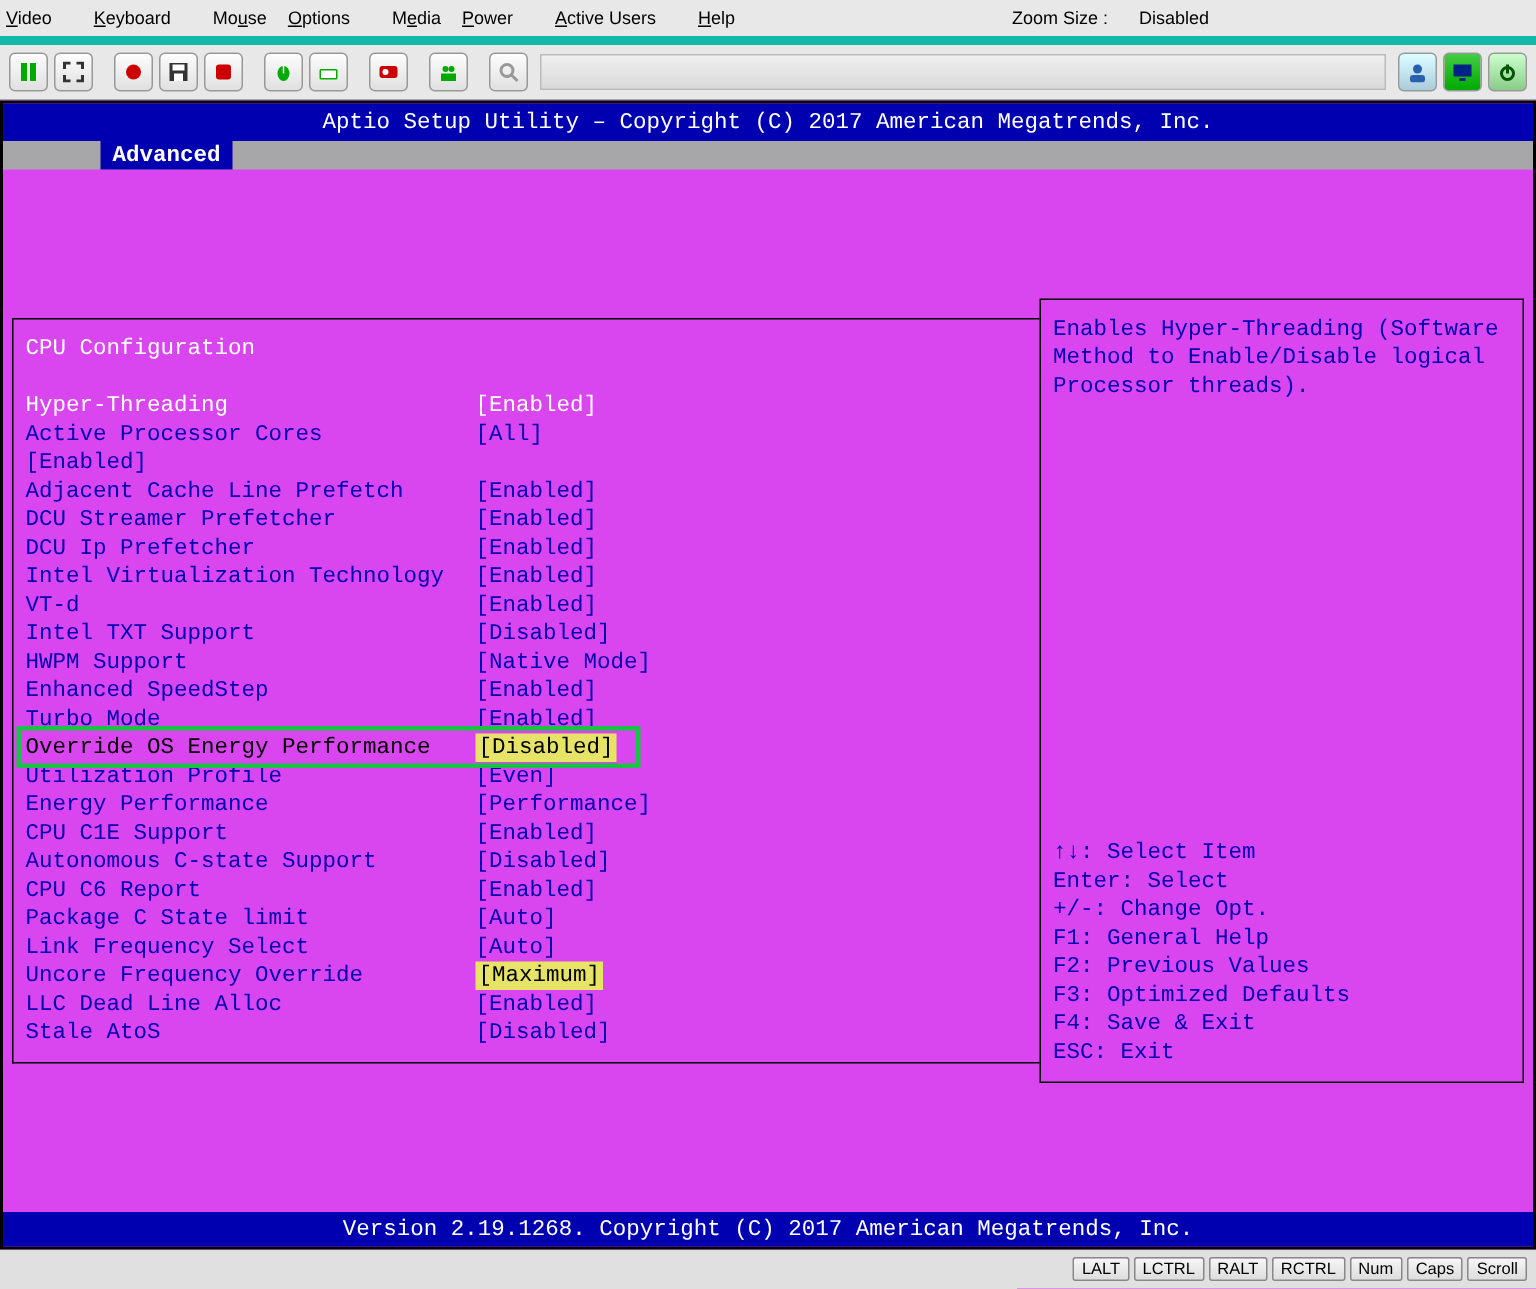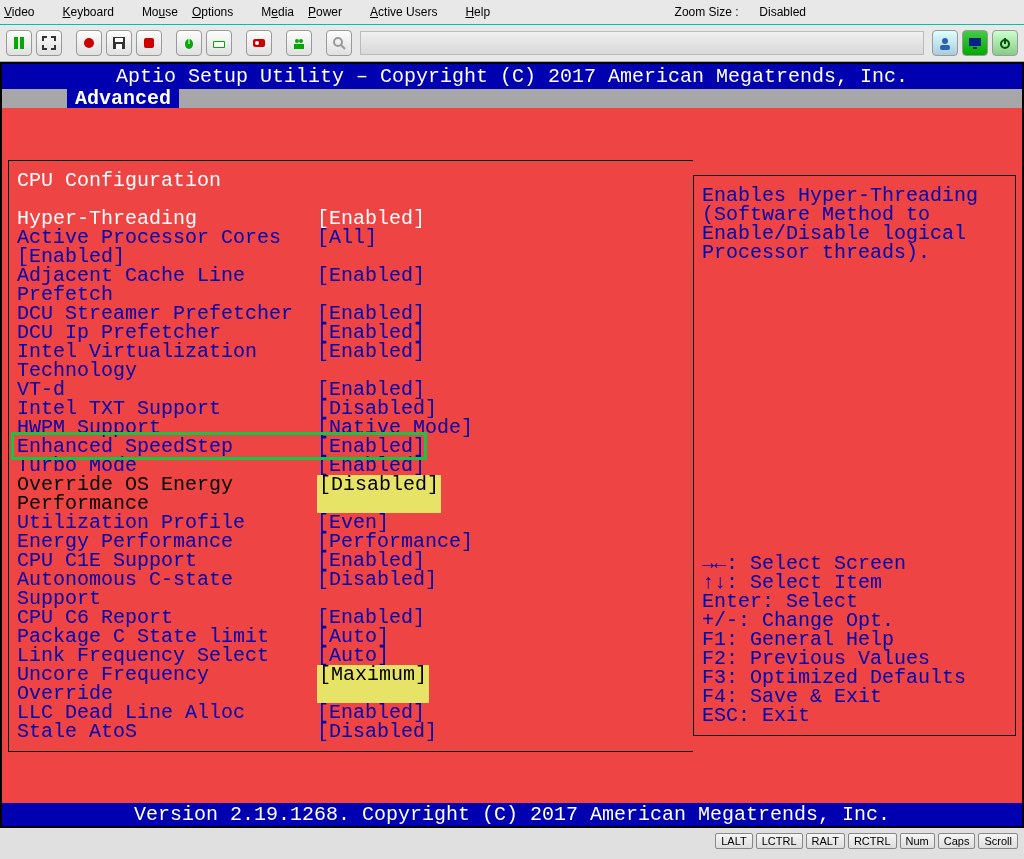--- a/index.html
+++ b/index.html
@@ -11,21 +11,21 @@
   width: 1024px;
   height: 859px;
   overflow: hidden;
 }
 .menubar {
   display: flex;
   align-items: center;
   background: #e8e8e8;
   padding: 2px 4px;
   height: 20px;
-  border-bottom: 1px solid #14b8a6;
+  border-bottom: 6px solid #14b8a6;
 }
 .menubar span {
   margin-right: 14px;
   cursor: pointer;
 }
 .menubar .zoom {
   margin-left: auto;
   margin-right: 200px;
 }
 .menubar u { text-decoration: underline; }
@@ -62,23 +62,23 @@
   background: linear-gradient(#f0f0f0,#d8d8d8);
   margin: 0 4px;
 }
 .tb-right { display: flex; gap: 4px; }
 .tbtn.monitor { color: #06a; }
 .tbtn.power { color: #0a0; background: linear-gradient(#cfc,#8c8); }
 .tbtn.user { color: #2a60b0; background: linear-gradient(#dff,#acd); }
 
 .bios {
   font-family: "Courier New", monospace;
-  font-size: 20px;
+  font-size: 15px;
   line-height: 19px;
-  background: #ef4444;
+  background: #d946ef;
   border: 2px solid #000;
   position: relative;
   height: 762px;
 }
 .bios-title {
   background: #0000b0;
   color: #fff;
   text-align: center;
   padding: 3px 0;
 }
@@ -368,21 +368,20 @@
           <div class="row">
             <div class="label">Stale AtoS</div>
             <div class="val">[Disabled]</div>
           </div>
         </div>
       <div class="row-greenbox"></div>
     </div>
     <div class="bios-right">
       <div class="help-text">Enables Hyper-Threading (Software Method to Enable/Disable logical Processor threads).</div>
       <div class="nav-block" id="nav-block">
-          <div>→←: Select Screen</div>
           <div>↑↓: Select Item</div>
           <div>Enter: Select</div>
           <div>+/-: Change Opt.</div>
           <div>F1: General Help</div>
           <div>F2: Previous Values</div>
           <div>F3: Optimized Defaults</div>
           <div>F4: Save &amp; Exit</div>
           <div>ESC: Exit</div>
         </div>
     </div>

